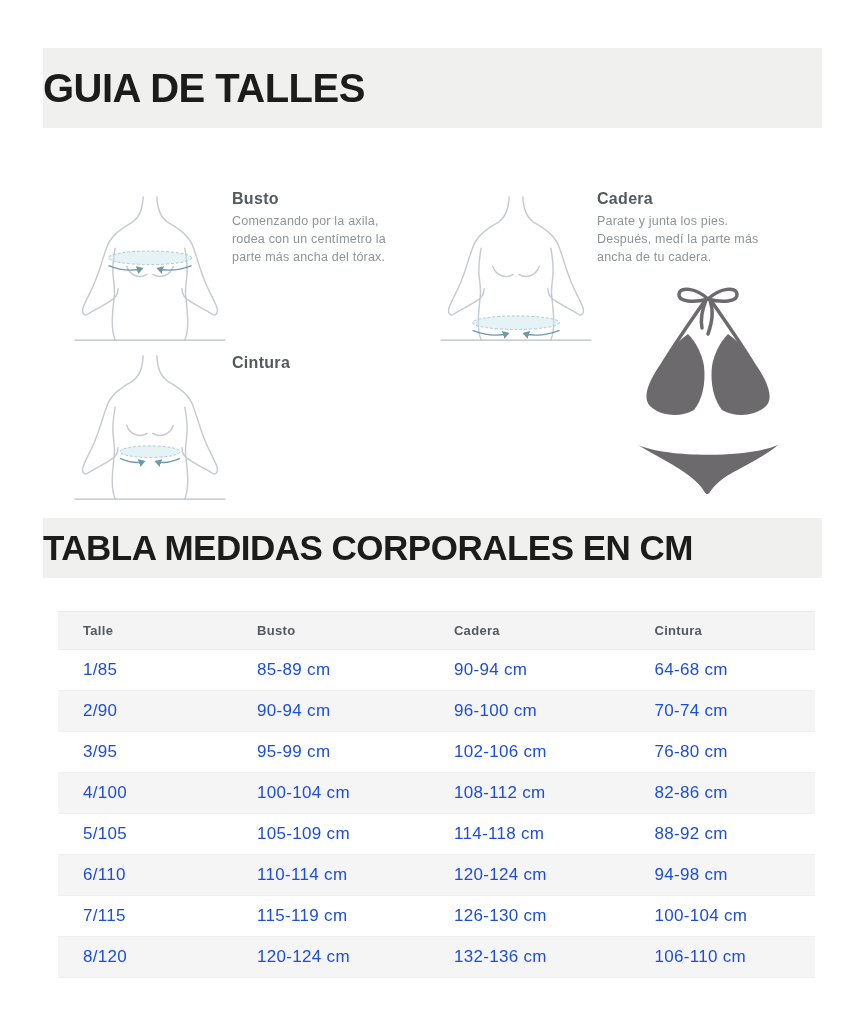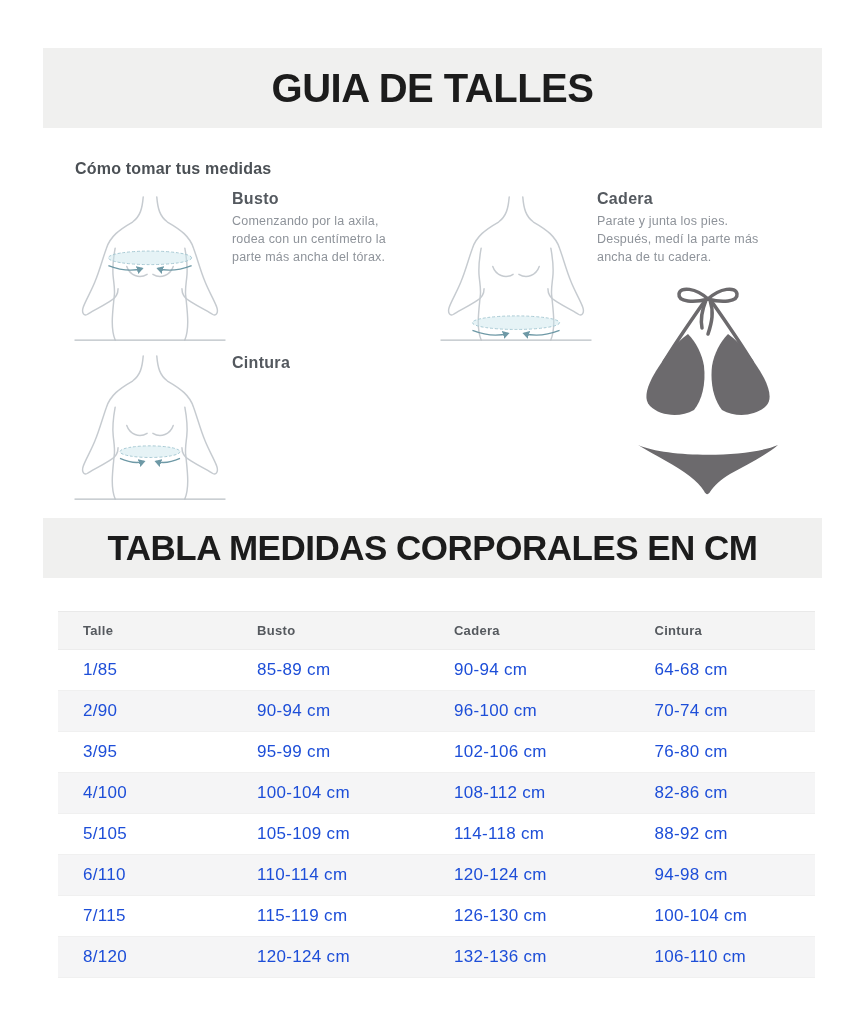--- a/index.html
+++ b/index.html
@@ -1,20 +1,20 @@
 <!DOCTYPE html>
 <html><head>
 <meta charset="utf-8">
 <style>
   * { margin:0; padding:0; box-sizing:border-box; }
   body { background:#ffffff; font-family:"Liberation Sans", sans-serif; }
   .page { position:relative; width:859px; height:1024px; background:#ffffff; overflow:hidden; }
 
   .band { position:absolute; left:43px; width:779px; background:#f0f0ef;
-          display:flex; align-items:center; justify-content:center; }
+          display:flex; align-items:center; }
   .band-1 { top:48px; height:80px; }
   .band-2 { top:518px; height:60px; }
   .band-title { font-weight:bold; color:#1c1c1c; letter-spacing:-0.5px; }
   .band-1 .band-title { font-size:40px; }
   .band-2 .band-title { font-size:35px; }
 
   .measure-section-title { position:absolute; left:75px; top:160px;
       font-size:16px; font-weight:bold; color:#4b5055; letter-spacing:0.2px; }
 
   .figure { position:absolute; }
@@ -51,21 +51,20 @@
 </style>
 </head>
 <body>
 
 <div class="page">
 
   <div class="band band-1">
     <div class="band-title">GUIA DE TALLES</div>
   </div>
 
-  <div class="measure-section-title">Cómo tomar tus medidas</div>
 
   <div class="figure fig-busto">
     <svg viewBox="0 0 160 155">
       <defs>
           <marker id="ah1" markerWidth="6" markerHeight="6" refX="4" refY="3" orient="auto">
         <path d="M0,0 L5,3 L0,6 Z" fill="#6e99a6"></path>
           </marker>
         </defs>
       <g fill="none" stroke="#c6cbd0" stroke-width="1.5" stroke-linecap="round">
         <path d="M 73 4 C 72 16 70 24 62 30 C 48 38 39 45 35 57 C 31 68 28 80 23 92 C 19 102 14 110 11 118 C 9 124 12 128 16 125 C 24 120 33 116 40 111 C 45 108 47 104 47 99"></path>

